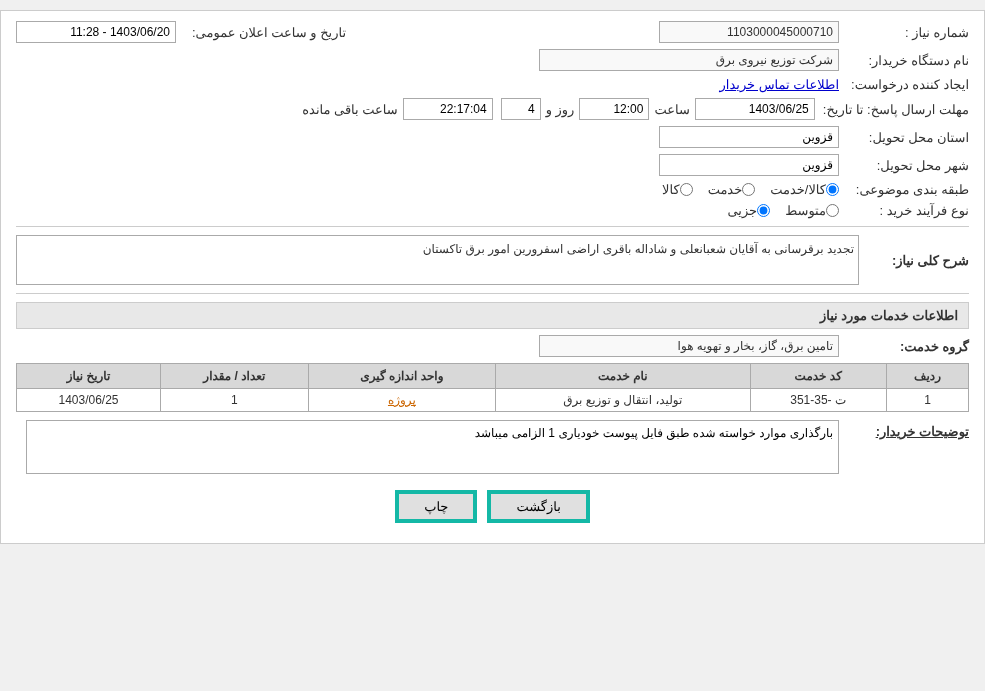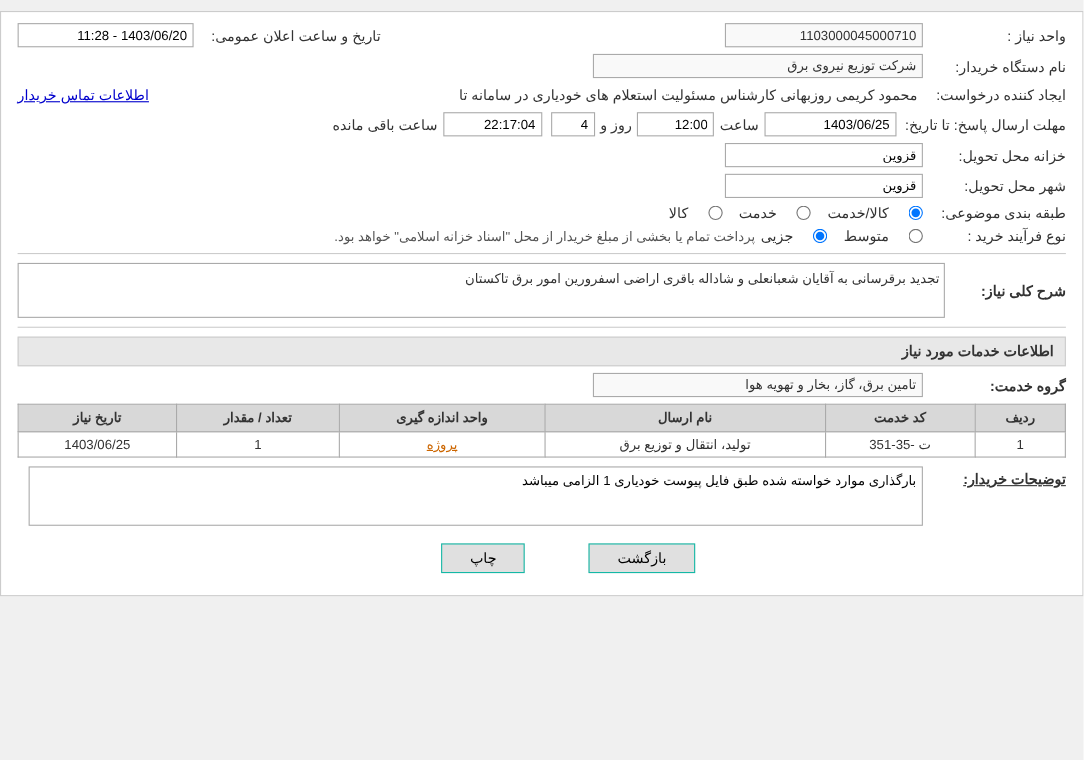--- a/index.html
+++ b/index.html
@@ -70,21 +70,21 @@
     }
     .radio-group {
       display: flex;
       gap: 15px;
       align-items: center;
       direction: rtl;
     }
     .radio-item {
       display: flex;
       align-items: center;
-      gap: 18px;
+      gap: 0;
     }
     .section-divider {
       border-top: 1px solid #ccc;
       margin: 8px 0;
     }
     .section-title {
       background: #e8e8e8;
       border: 1px solid #ccc;
       padding: 5px 10px;
       font-weight: bold;
@@ -124,23 +124,22 @@
       display: flex;
       justify-content: center;
       gap: 10px;
       padding: 10px 0;
     }
     .btn {
       padding: 5px 25px;
       font-size: 13px;
       font-family: Tahoma, Arial, sans-serif;
       cursor: pointer;
-      border: 1px solid #14b8a6;
+      border: 4px solid #14b8a6;
       background: #e8e8e8;
-      margin-left: 48px;
     }
     .btn-print {
       background: #e0e0e0;
     }
     .btn-back {
       background: #e0e0e0;
     }
     .notice-text {
       font-size: 12px;
       color: #555;
@@ -166,51 +165,50 @@
     }
   </style>
 </head>
 <body>
 
 <div class="page-container">
 
   <div class="content-area main-wrapper">
 
     <div class="form-row">
-      <span class="label">واحد نیاز :</span>
+      <span class="label">شماره نیاز :</span>
       <input class="input-field input-medium input-readonly" type="text" readonly="" value="1103000045000710" style="">
       <span style="flex:1"></span>
       <span class="label" style="min-width:auto;padding-left:6px;margin-left:10px;">تاریخ و ساعت اعلان عمومی:</span>
       <input class="input-field" style="width: 160px;" type="text" readonly="" value="1403/06/20 - 11:28">
     </div>
 
     <div class="form-row">
       <span class="label">نام دستگاه خریدار:</span>
       <input class="input-field input-wide input-readonly" type="text" readonly="" value="شرکت توزیع نیروی برق" style="">
     </div>
 
     <div class="form-row">
       <span class="label">ایجاد کننده درخواست:</span>
-      <span style="flex:1; padding:2px 5px;">محمود کریمی روزبهانی کارشناس  مسئولیت استعلام های خودیاری در سامانه تا</span>
       <span class="link-blue">اطلاعات تماس خریدار</span>
     </div>
 
     <div class="form-row">
       <span class="label" style="min-width:150px;">مهلت ارسال پاسخ: تا تاریخ:</span>
       <input class="input-field" style="width: 120px;" type="text" readonly="" value="1403/06/25">
       <span style="padding: 0 5px;">ساعت</span>
       <input class="input-field" style="width: 70px;" type="text" readonly="" value="12:00">
       <span style="padding: 0 5px;">روز و</span>
       <input class="input-field" style="width: 40px;" type="text" readonly="" value="4">
       <input class="input-field" style="width: 90px; margin-right: 8px;" type="text" readonly="" value="22:17:04">
       <span style="padding: 0 5px;">ساعت باقی مانده</span>
     </div>
 
     <div class="form-row">
-      <span class="label">خزانه محل تحویل:</span>
+      <span class="label">استان محل تحویل:</span>
       <input class="input-field" style="width: 180px;" type="text" readonly="" value="قزوین">
     </div>
 
     <div class="form-row">
       <span class="label">شهر محل تحویل:</span>
       <input class="input-field" style="width: 180px;" type="text" readonly="" value="قزوین">
     </div>
 
     <div class="form-row">
       <span class="label">طبقه بندی موضوعی:</span>
@@ -235,21 +233,20 @@
       <div class="radio-group">
         <div class="radio-item">
           <input type="radio" name="faraind" style="">
           <span>متوسط</span>
         </div>
         <div class="radio-item">
           <input type="radio" name="faraind" checked="" style="">
           <span>جزیی</span>
         </div>
       </div>
-      <span class="notice-text" style="flex:1; text-align:right;">پرداخت تمام یا بخشی از مبلغ خریدار از محل "اسناد خزانه اسلامی" خواهد بود.</span>
     </div>
 
     <div class="section-divider"></div>
 
     <div class="form-row">
       <span class="label label-bold" style="min-width:110px;">شرح کلی نیاز:</span>
       <div class="description-box">تجدید برقرسانی به آقایان شعبانعلی و شاداله باقری اراضی اسفرورین امور برق تاکستان</div>
     </div>
 
     <div class="section-divider"></div>
@@ -259,21 +256,21 @@
     <div class="form-row">
       <span class="label label-bold">گروه خدمت:</span>
       <input class="input-field input-wide input-readonly" type="text" readonly="" value="تامین برق، گاز، بخار و تهویه هوا" style="">
     </div>
 
     <table class="table-container">
       <thead>
         <tr>
           <th>ردیف</th>
           <th>کد خدمت</th>
-          <th>نام ارسال</th>
+          <th>نام خدمت</th>
           <th>واحد اندازه گیری</th>
           <th>تعداد / مقدار</th>
           <th>تاریخ نیاز</th>
         </tr>
       </thead>
       <tbody id="table-body">
       <tr>
             <td>1</td>
             <td>ت -35-351</td>
             <td>تولید، انتقال و توزیع برق</td>

